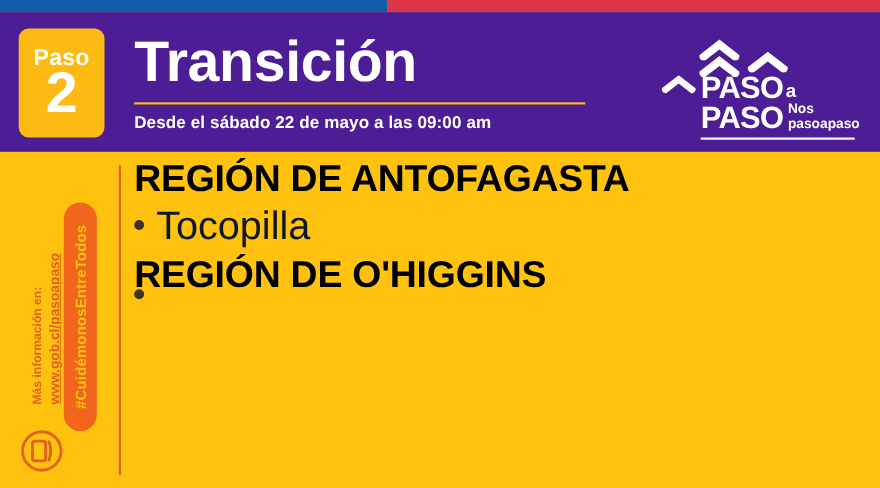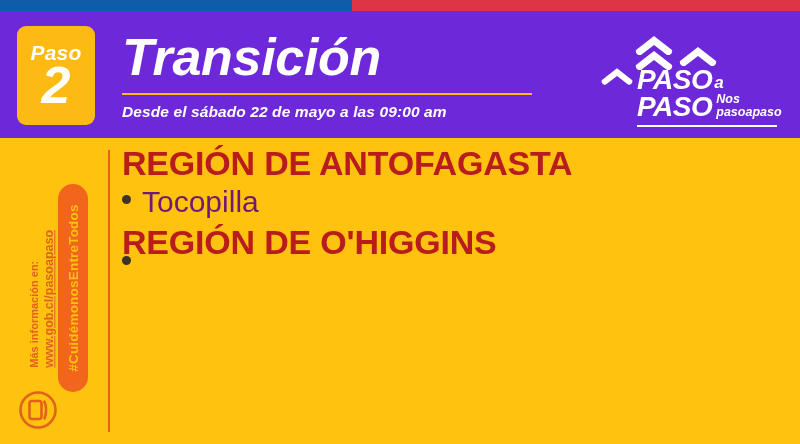--- a/index.html
+++ b/index.html
@@ -13,22 +13,21 @@
   .poster{position:relative;width:800px;height:444px;overflow:hidden;}
 
   
   .topstripe{position:absolute;top:0;left:0;width:800px;height:11px;display:flex;}
   .topstripe .blue{width:352px;height:11px;background:#0F5CA8;}
   .topstripe .red{flex:1;height:11px;background:#DC3545;}
 
   
   .header{
     position:absolute;top:11px;left:0;width:800px;height:162px;
-    background:#6d28d9;
-    font-style:italic;
+    background:#4c1d95;
   }
 
   
   .paso-badge{
     position:absolute;left:17px;top:15px;width:78px;height:99px;
     background:#FDBA12;border-radius:9px;
     display:flex;flex-direction:column;align-items:center;justify-content:center;
     color:#FFFFFF;
   }
   .paso-badge .lbl{
@@ -96,25 +95,25 @@
     transform:rotate(-90deg);transform-origin:center center;
     color:#FFC20E;font-size:13.5px;font-weight:bold;letter-spacing:.2px;
     display:flex;align-items:center;justify-content:center;white-space:nowrap;
   }
 
   .dev-icon{position:absolute;left:18px;top:252px;width:40px;height:40px;}
 
   
   .content{position:absolute;left:122px;top:6px;right:20px;}
   .region-title{
-    color:#b91c1c;font-size:34px;font-weight:bold;letter-spacing:-.2px;
+    color:#000000;font-size:34px;font-weight:bold;letter-spacing:-.2px;
     line-height:1.12;text-transform:uppercase;
   }
   .comuna{
-    color:#701a75;font-size:30px;font-weight:normal;line-height:1.18;
+    color:#0f172a;font-size:36px;font-weight:normal;line-height:1.18;
     display:flex;align-items:baseline;margin-top:2px;
   }
   .comuna .dot{
     width:9px;height:9px;border-radius:50%;background:#3D3227;
     margin-right:11px;flex:none;position:relative;top:-8px;
   }
   .region-block + .region-block{margin-top:4px;}
 </style>
 </head>
 <body>

